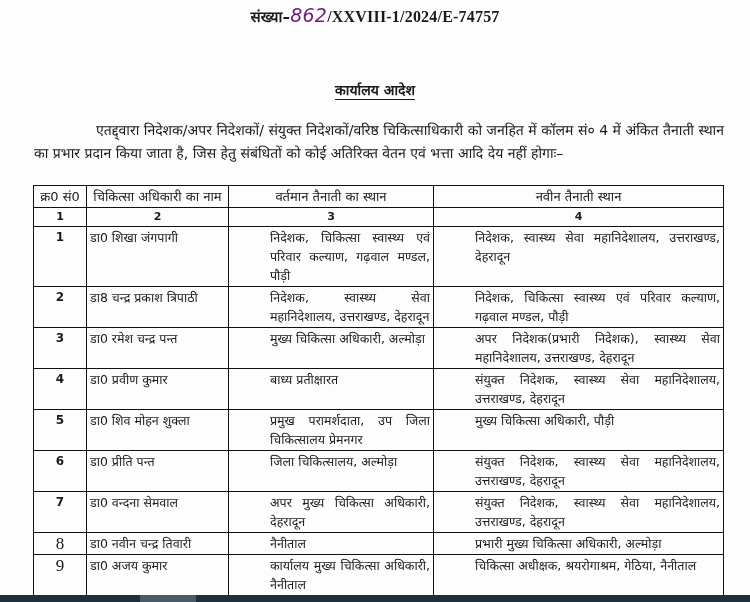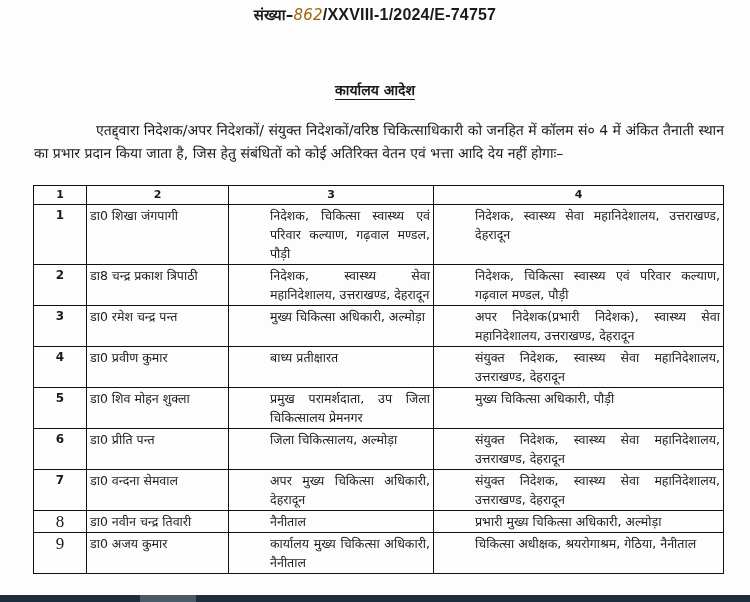--- a/index.html
+++ b/index.html
@@ -26,28 +26,28 @@
       position: absolute;
       top: 4px;
       left: 0;
       width: 750px;
       text-align: center;
       font-size: 15px;
       font-weight: bold;
       letter-spacing: 0.2px;
     }
     .ref-line .handwritten {
-      color: #a16207;
+      color: #701a75;
       font-family: "DejaVu Sans", sans-serif;
       font-weight: normal;
-      font-size: 15px;
+      font-size: 19px;
       font-style: italic;
     }
     .ref-line .code {
-      font-family: Liberation Sans, sans-serif;
+      font-family: Liberation Serif, serif;
       font-weight: bold;
       font-size: 16px;
     }
     .date-line {
       position: absolute;
       top: 30px;
       left: 0;
       width: 750px;
       text-align: center;
       font-size: 14px;
@@ -157,20 +157,26 @@
   <div class="para">एतद्द्वारा निदेशक/अपर निदेशकों/ संयुक्त निदेशकों/वरिष्ठ चिकित्साधिकारी को जनहित में कॉलम सं० 4 में अंकित तैनाती स्थान का प्रभार प्रदान किया जाता है, जिस हेतु संबंधितों को कोई अतिरिक्त वेतन एवं भत्ता आदि देय नहीं होगाः–</div>
 
   <table class="orders">
     <colgroup>
       <col style="width:53px">
       <col style="width:142px">
       <col style="width:205px">
       <col style="width:290px">
     </colgroup>
     <thead>
+      <tr>
+        <th>क्र0 सं0</th>
+        <th>चिकित्सा अधिकारी का नाम</th>
+        <th>वर्तमान तैनाती का स्थान</th>
+        <th>नवीन तैनाती स्थान</th>
+      </tr>
       <tr class="colnum">
         <td>1</td>
         <td>2</td>
         <td>3</td>
         <td>4</td>
       </tr>
     </thead>
     <tbody>
       <tr class="body-row">
         <td class="sn">1</td>

